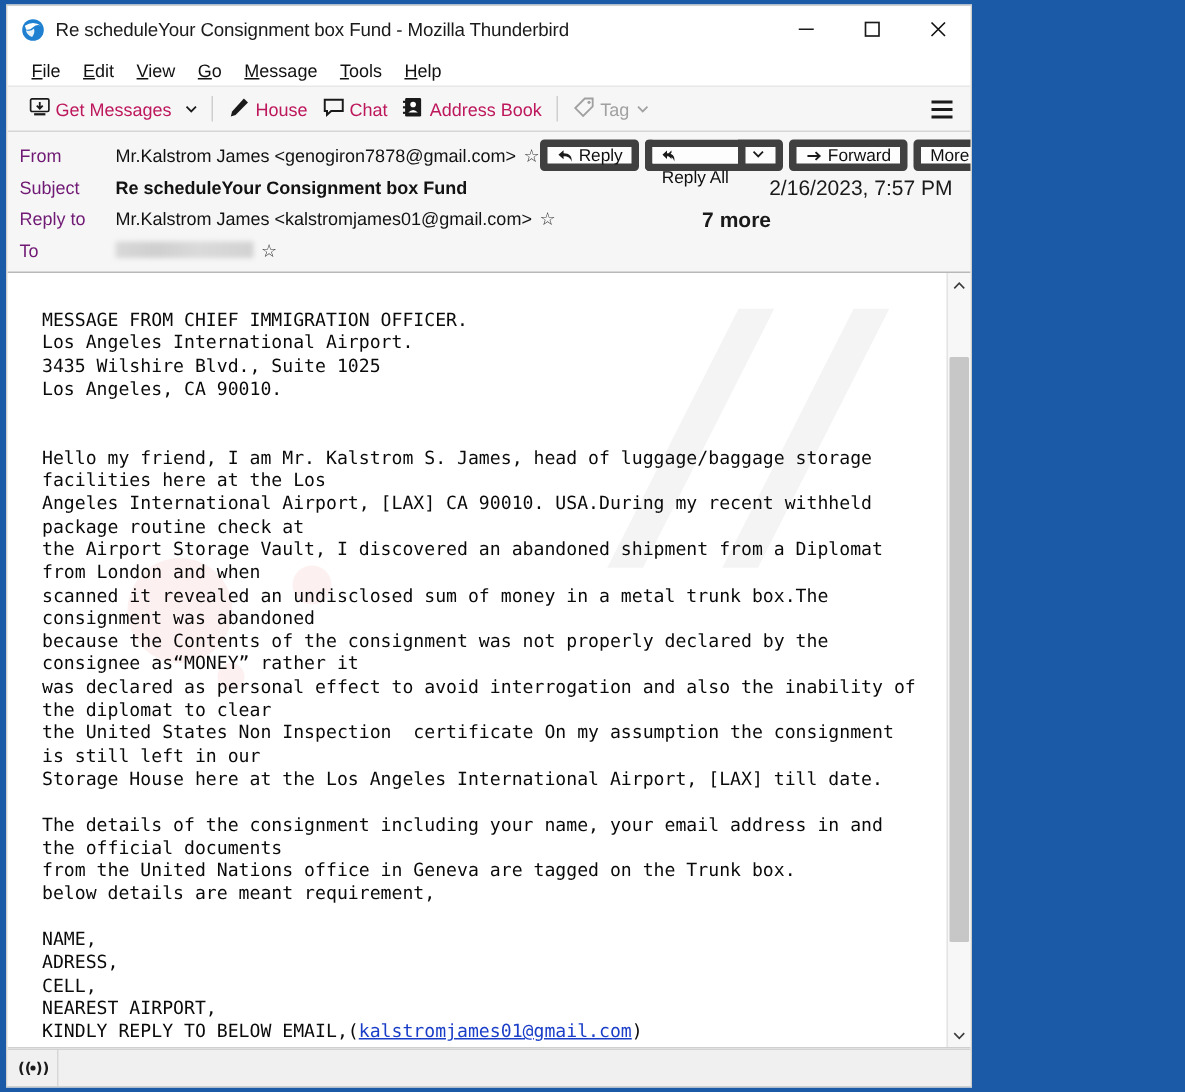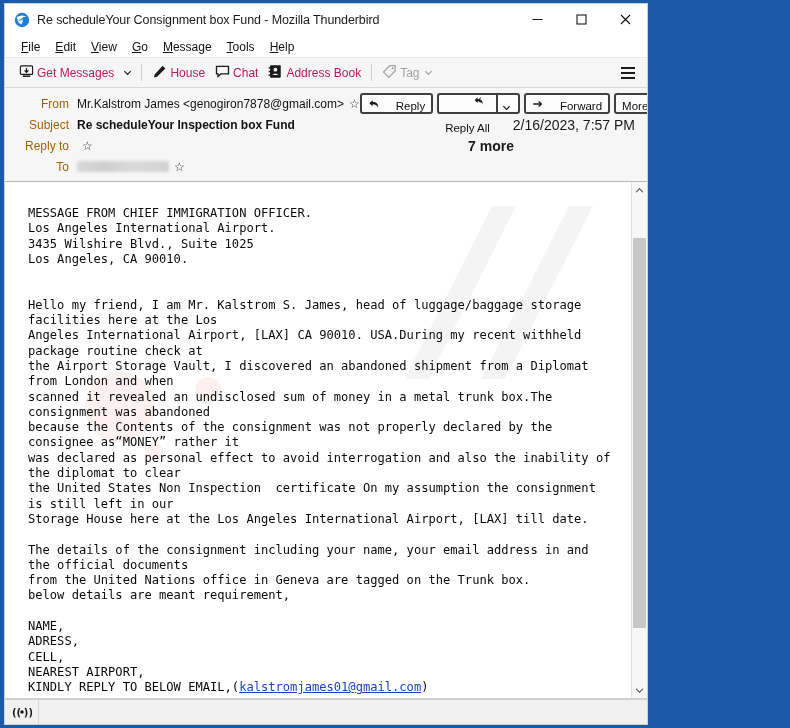--- a/index.html
+++ b/index.html
@@ -120,22 +120,21 @@
   }
   .hrow {
     display: flex;
     align-items: center;
     min-height: 21px;
     font-size: 12px;
     color: #121212;
   }
   .hlabel {
     width: 64px;
-    text-align: right;
-    color: #a16207;
+    color: #701a75;
     padding-right: 8px;
     flex: none;
     font-size: 12px;
   }
   .hval { white-space: nowrap; text-align: center; }
   .hval.bold { font-weight: bold; }
   .star {
     margin-left: 5px;
     font-size: 12px;
     color: #333;
@@ -159,30 +158,29 @@
   }
 
   
   .hdr-actions {
     display: flex;
     align-items: center;
     gap: 4px;
     padding-right: 2px;
   }
   .abtn {
-    display: flex; align-items: flex-end;
+    display: flex; align-items: flex-start;
     height: 21px;
     padding: 0 6px;
     font-size: 11.5px;
     color: #0f0f0f;
     background: #fdfdfd;
-    border: 2px solid #404040;
+    border: 5px solid #404040;
     border-radius: 3px;
     white-space: nowrap;
-    gap: 13px;
   }
   .abtn svg { margin-right: 3px; }
   .split { display: flex; }
   .split .abtn:first-child { border-top-right-radius: 0; border-bottom-right-radius: 0; border-right: none; flex-direction: column; }
   .split .abtn:last-child { border-top-left-radius: 0; border-bottom-left-radius: 0; padding: 0 4px; }
 
   
   .bodywrap {
     flex: 1;
     position: relative;
@@ -454,27 +452,28 @@
             <svg width="9" height="9" viewBox="0 0 10 10">
                 <path d="M1.5 3.5 L5 7 L8.5 3.5" stroke="#1a1a1a" stroke-width="1.3" fill="none"></path>
               </svg>
           </span>
         </div>
       </div>
     </div>
 
     <div class="hrow">
       <span class="hlabel">Subject</span>
-      <span class="hval bold">Re scheduleYour Inspection box Fund</span>
+      <span class="hval bold">Re scheduleYour Consignment box Fund</span>
       <span class="hgrow"></span>
       <span class="hright">2/16/2023, 7:57 PM</span>
     </div>
 
     <div class="hrow">
       <span class="hlabel">Reply to</span>
+      <span class="hval">Mr.Kalstrom James &lt;kalstromjames01@gmail.com&gt;</span>
       <span class="star">☆</span>
       <span class="hgrow"></span>
       <span class="hright bold" style="padding-right:125px">7 more</span>
     </div>
 
     <div class="hrow">
       <span class="hlabel">To</span>
       <span class="redacted"></span>
       <span class="star">☆</span>
     </div>

